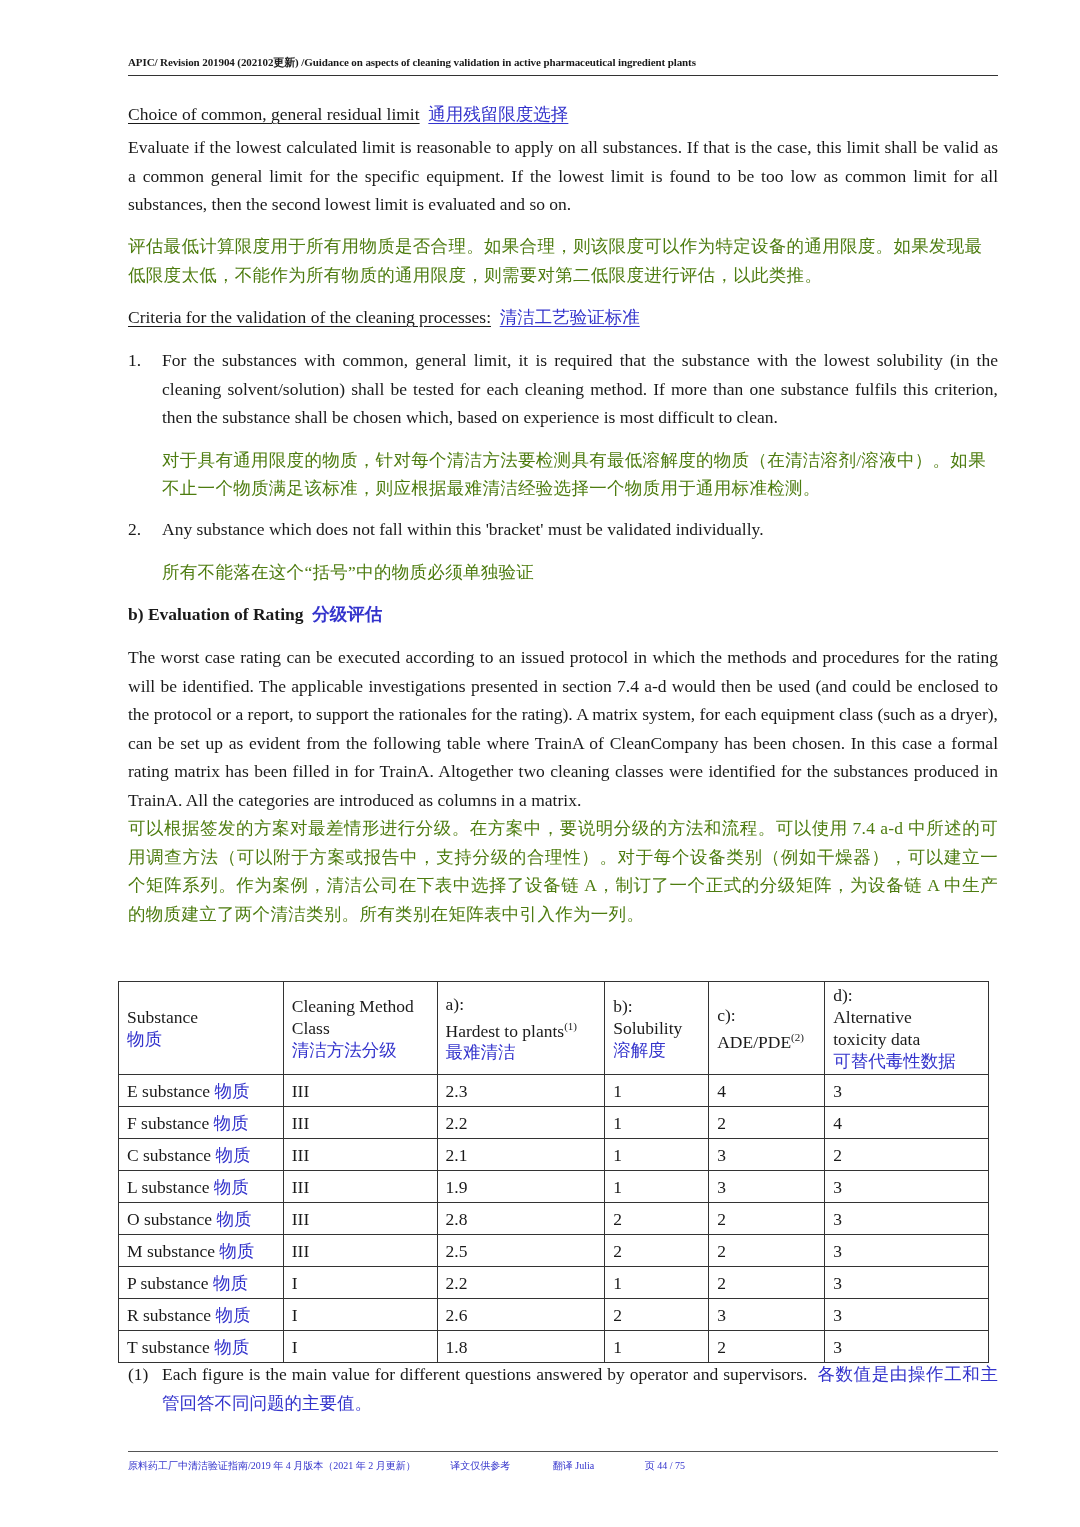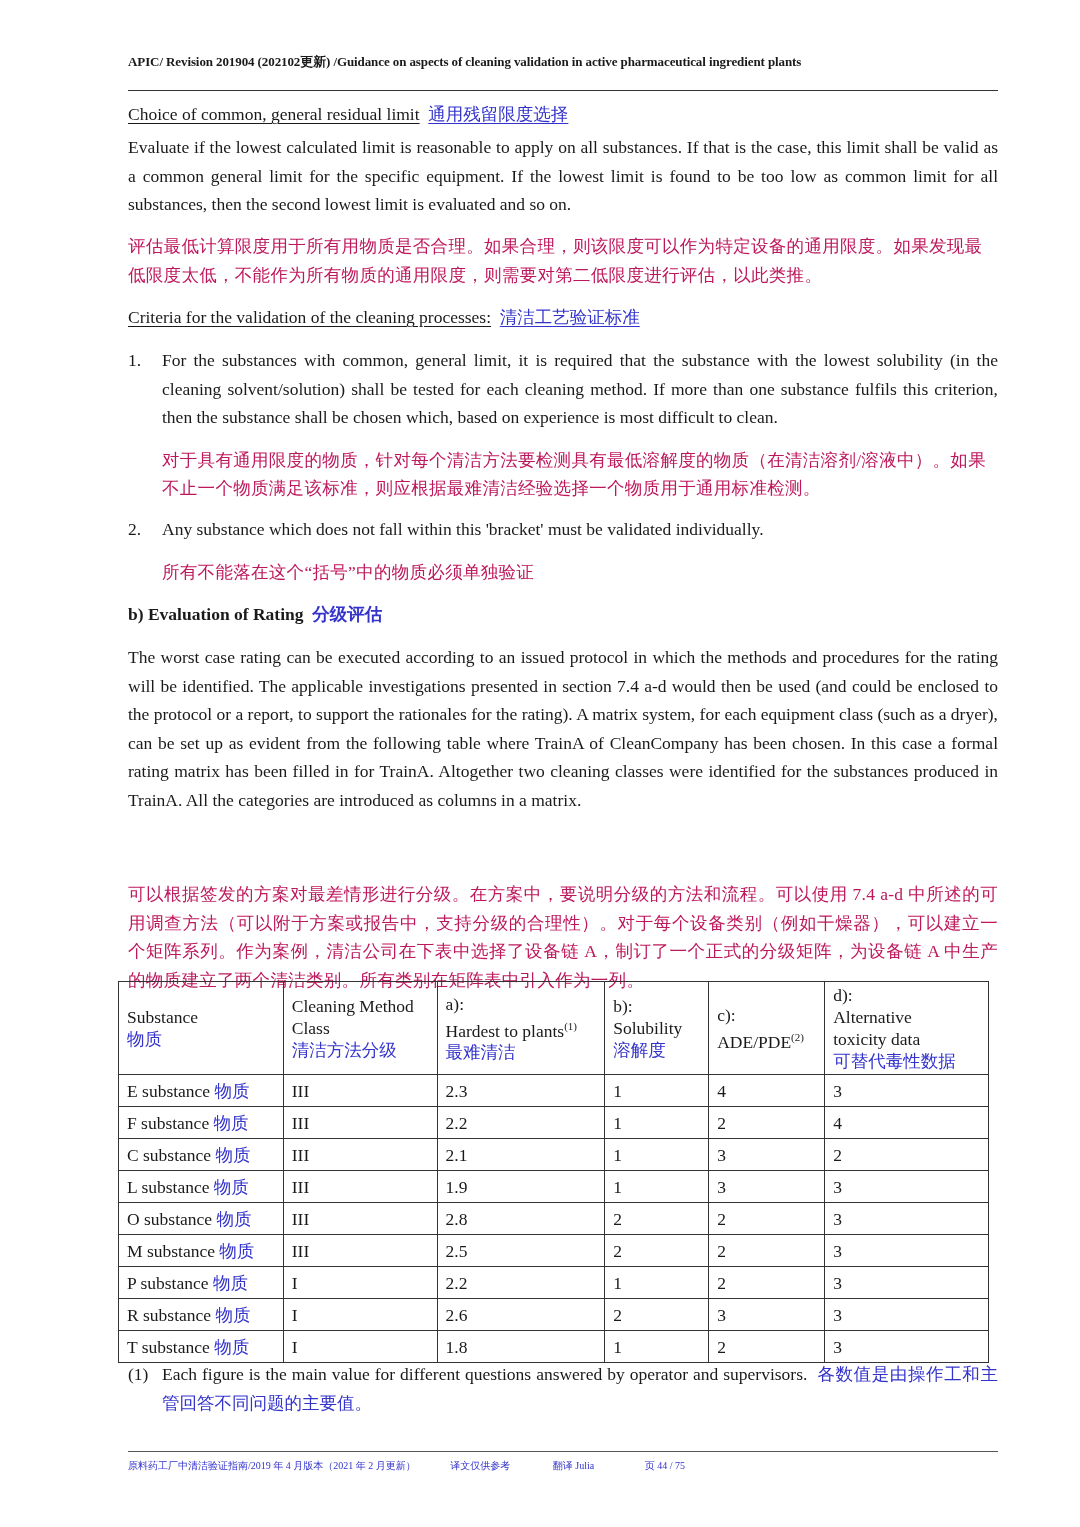--- a/index.html
+++ b/index.html
@@ -4,28 +4,28 @@
 <style>
   html, body { margin: 0; padding: 0; background: #ffffff; }
   body {
     width: 1080px; height: 1527px; position: relative; overflow: hidden;
     font-family: "Liberation Serif", "DejaVu Serif", serif;
     color: #1a1a1a;
   }
   .zh { color: #3333cc; }
   .page-header {
     position: absolute; left: 128px; top: 52px; width: 870px;
-    font-weight: bold; font-size: 13px; line-height: 20px;
-    border-bottom: 1.5px solid #333; padding-bottom: 18px;
+    font-weight: bold; font-size: 11px; line-height: 20px;
+    border-bottom: 1.5px solid #333; padding-bottom: 3px;
     white-space: nowrap; letter-spacing: -0.1px;
   }
   .block { position: absolute; left: 128px; width: 870px; font-size: 17.5px; line-height: 28.5px; }
   .ul { text-decoration: underline; text-decoration-thickness: 1px; text-underline-offset: 3px; }
   .para { text-align: justify; }
-  .zh-para { color: #be185d; font-size: 17.5px; line-height: 28.5px; letter-spacing: 0.3px; }
+  .zh-para { color: #4d7c0f; font-size: 17.5px; line-height: 28.5px; letter-spacing: 0.3px; }
   .li { position: absolute; left: 128px; width: 870px; font-size: 17.5px; line-height: 28.5px; }
   .li .num { position: absolute; left: 0; top: 0; }
   .li .body { margin-left: 34px; }
   .bold { font-weight: bold; }
   table.matrix {
     position: absolute; left: 118px; top: 981px; width: 871px;
     border-collapse: collapse; font-size: 17.5px; line-height: 22px;
   }
   table.matrix td, table.matrix th {
     border: 1px solid #333; padding: 4px 8px; vertical-align: middle; text-align: left; font-weight: normal;
@@ -70,21 +70,21 @@
   <span class="num">2.</span>
   <div class="body">Any substance which does not fall within this 'bracket' must be validated individually.</div>
   <div class="body zh-para" style="margin-top:14px;">所有不能落在这个“括号”中的物质必须单独验证</div>
 </div>
 
 <div class="block" style="top:600px;">
   <span class="bold">b) Evaluation of Rating</span>&nbsp;
   <span class="bold zh">分级评估</span>
 </div>
 <div class="block para" style="top:643px;">The worst case rating can be executed according to an issued protocol in which the methods and procedures for the rating will be identified. The applicable investigations presented in section 7.4 a-d would then be used (and could be enclosed to the protocol or a report, to support the rationales for the rating). A matrix system, for each equipment class (such as a dryer), can be set up as evident from the following table where TrainA of CleanCompany has been chosen. In this case a formal rating matrix has been filled in for TrainA. Altogether two cleaning classes were identified for the substances produced in TrainA. All the categories are introduced as columns in a matrix.</div>
-<div class="block para zh-para" style="top:880px;">可以根据签发的方案对最差情形进行分级。在方案中，要说明分级的方法和流程。可以使用 7.4 a-d 中所述的可用调查方法（可以附于方案或报告中，支持分级的合理性）。对于每个设备类别（例如干燥器），可以建立一个矩阵系列。作为案例，清洁公司在下表中选择了设备链 A，制订了一个正式的分级矩阵，为设备链 A 中生产的物质建立了两个清洁类别。所有类别在矩阵表中引入作为一列。</div>
+<div class="block para zh-para" style="top:814px;">可以根据签发的方案对最差情形进行分级。在方案中，要说明分级的方法和流程。可以使用 7.4 a-d 中所述的可用调查方法（可以附于方案或报告中，支持分级的合理性）。对于每个设备类别（例如干燥器），可以建立一个矩阵系列。作为案例，清洁公司在下表中选择了设备链 A，制订了一个正式的分级矩阵，为设备链 A 中生产的物质建立了两个清洁类别。所有类别在矩阵表中引入作为一列。</div>
 
 <table class="matrix">
   <colgroup>
     <col style="width:165px">
       <col style="width:154px">
       <col style="width:168px">
       <col style="width:104px">
       <col style="width:116px">
       <col style="width:164px">
   </colgroup>

